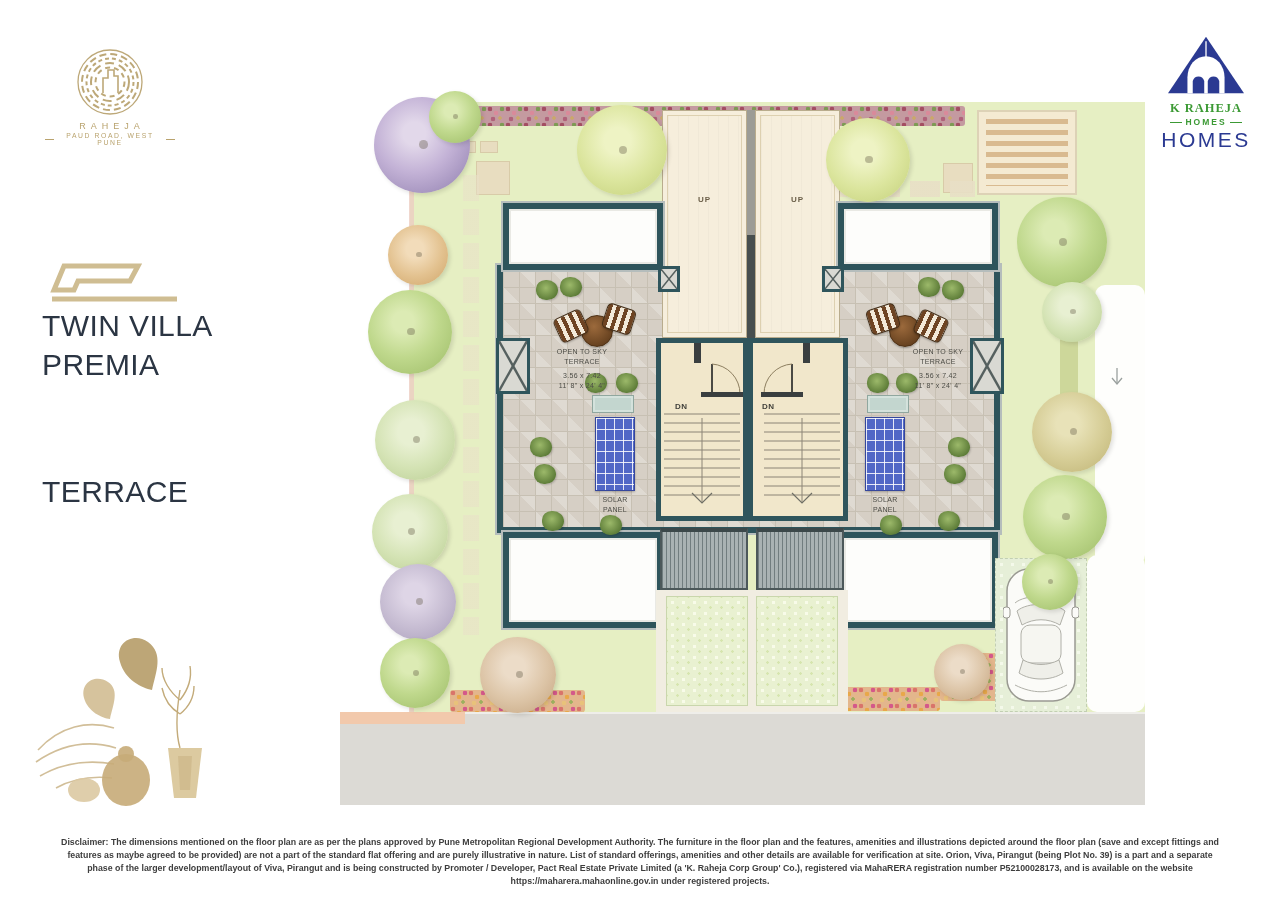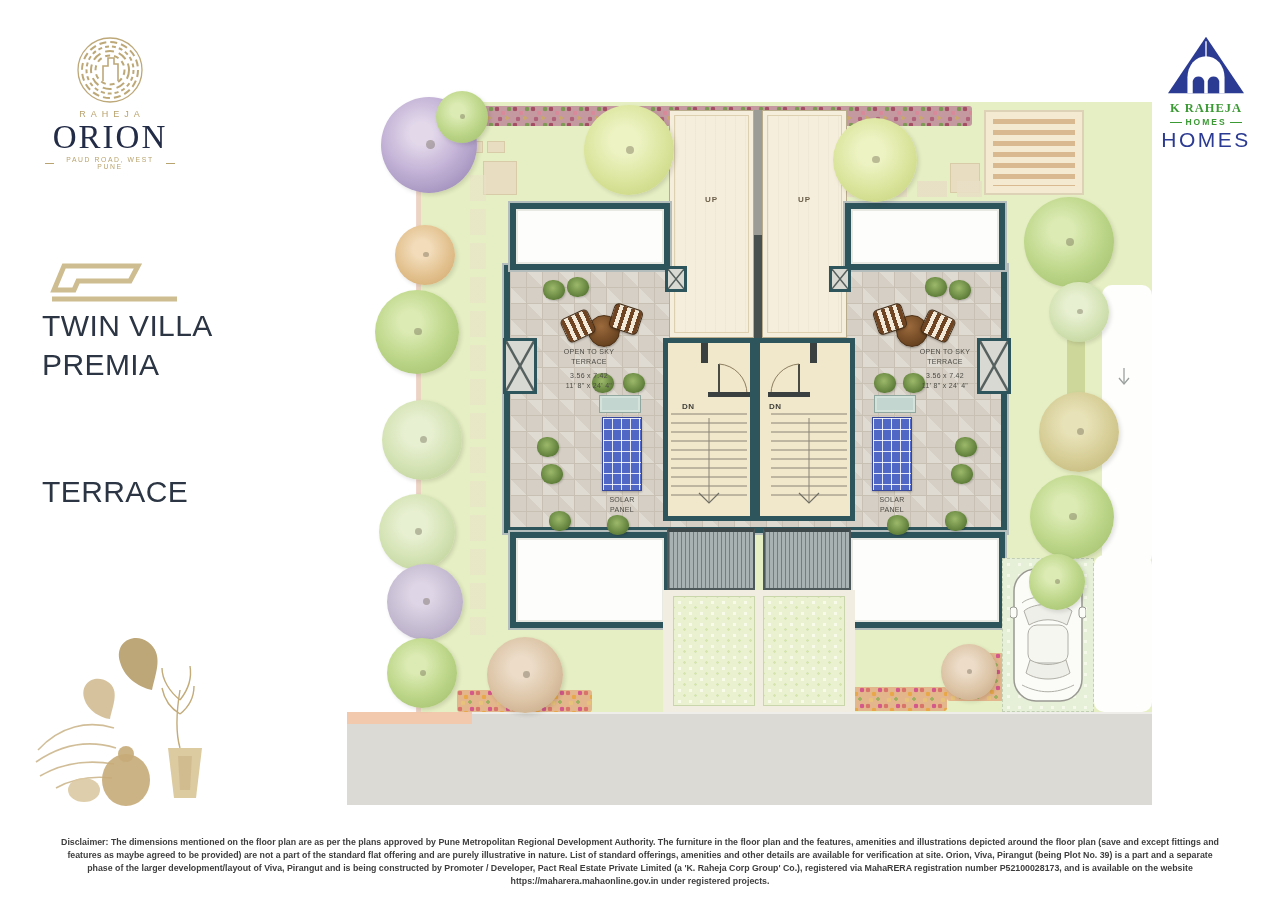--- a/index.html
+++ b/index.html
@@ -19,21 +19,21 @@
   .kraheja { position:absolute; text-align:center; }
   .kr-name { font-family:"Liberation Serif", serif; font-weight:bold; font-size:12.5px; color:#3c9a35; letter-spacing:1px; margin-top:4px; }
   .kr-corp { font-size:8.5px; color:#3c9a35; font-weight:bold; letter-spacing:2px; display:flex; align-items:center; justify-content:center; gap:3px; margin-top:1px; }
   .kr-corp::before,.kr-corp::after { content:""; width:12px; height:1px; background:#3c9a35; }
   .kr-homes { font-size:21px; color:#2b3a92; letter-spacing:2.5px; margin-top:1px; }
 
   
   .headline { position:absolute; font-size:30px; line-height:39px; color:#2b3543; letter-spacing:.4px; }
 
   
-  .plan { position:absolute; left:347px; top:95px; width:805px; height:710px; }
+  .plan { position:absolute; left:340px; top:95px; width:805px; height:710px; }
   .garden { position:absolute; background:#e6efc3; }
   .wpatch { position:absolute; background:#fefefc; border-radius:10px; }
   .road { position:absolute; background:#dcdad5; border-top:2px solid #efeeea; }
   .peach-strip { position:absolute; background:#f2c9ac; }
   .pink-path { position:absolute; background:#eccdc2; opacity:.8; }
 
   .hedge { position:absolute; background-color:#c49aa0;
     background-image:
       radial-gradient(circle at 3px 3px, #a34e62 2px, transparent 2.6px),
       radial-gradient(circle at 9px 7px, #d98a9a 2px, transparent 2.6px),
@@ -118,33 +118,32 @@
   .disclaimer { position:absolute; font-size:8.8px; line-height:13px; font-weight:bold;
     color:#3e3e3e; text-align:center; }
 
   .decor-svg { position:absolute; }
 </style>
 </head>
 <body>
 
 <div class="canvas">
 
-  <div class="orion" style="left:45px; top:36px; width:130px;text-align:center;">
+  <div class="orion" style="left:45px; top:48px; width:130px;text-align:center;">
     <svg width="68" height="68" viewBox="0 0 68 68" style="display:block;margin:0 auto;">
       <g fill="none" stroke="#bda878">
         <circle cx="34" cy="34" r="32" stroke-width="1.3"></circle>
         <circle cx="34" cy="34" r="28" stroke-width="2" stroke-dasharray="7 4"></circle>
         <circle cx="34" cy="34" r="23.5" stroke-width="2" stroke-dasharray="4 3"></circle>
         <circle cx="34" cy="34" r="19" stroke-width="2" stroke-dasharray="9 5"></circle>
         <circle cx="34" cy="34" r="14.5" stroke-width="2" stroke-dasharray="5 4"></circle>
         <path d="M27 45 V30 H32 V22 H38 V28 H42 V45" stroke-width="1.6"></path>
       </g>
     </svg>
     <div class="orion-brand">RAHEJA</div>
-    <div class="orion-name">ORION</div>
     <div class="orion-tag">
         <span>PAUD ROAD, WEST PUNE</span>
       </div>
   </div>
 
   <div class="kraheja" style="left:1160px; top:33px; width:92px;">
     <svg width="76" height="64" viewBox="0 0 86 64" style="display:block;margin:0 auto;">
       <path d="M43 0 L86 64 L0 64 Z" fill="#2b3a92"></path>
       <path d="M22 64 V46 A21 24 0 0 1 64 46 V64 Z" fill="#ffffff"></path>
       <path d="M28 64 V50 A7 8 0 0 1 41 50 V64 Z" fill="#2b3a92"></path>

